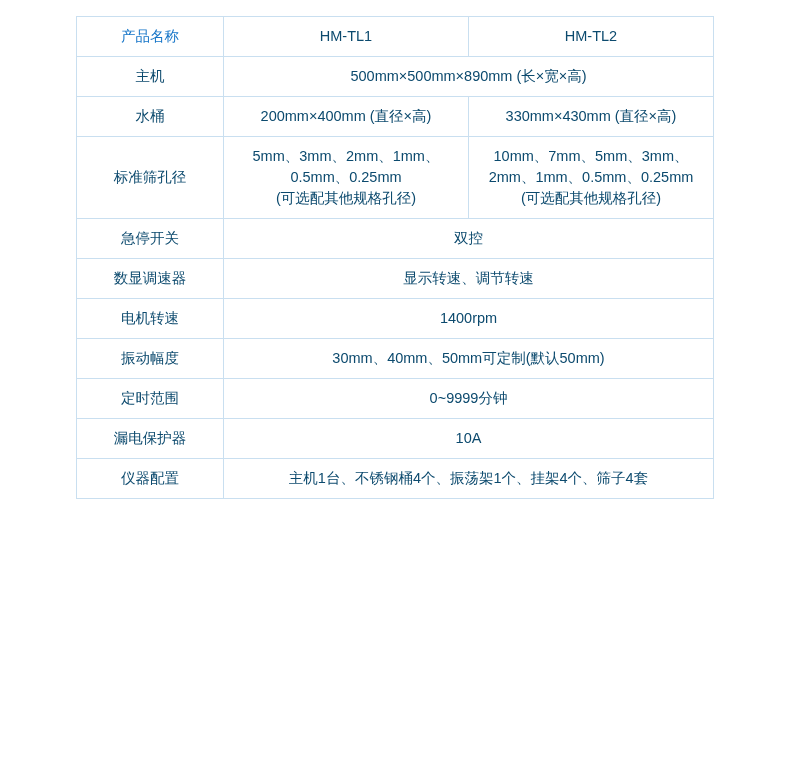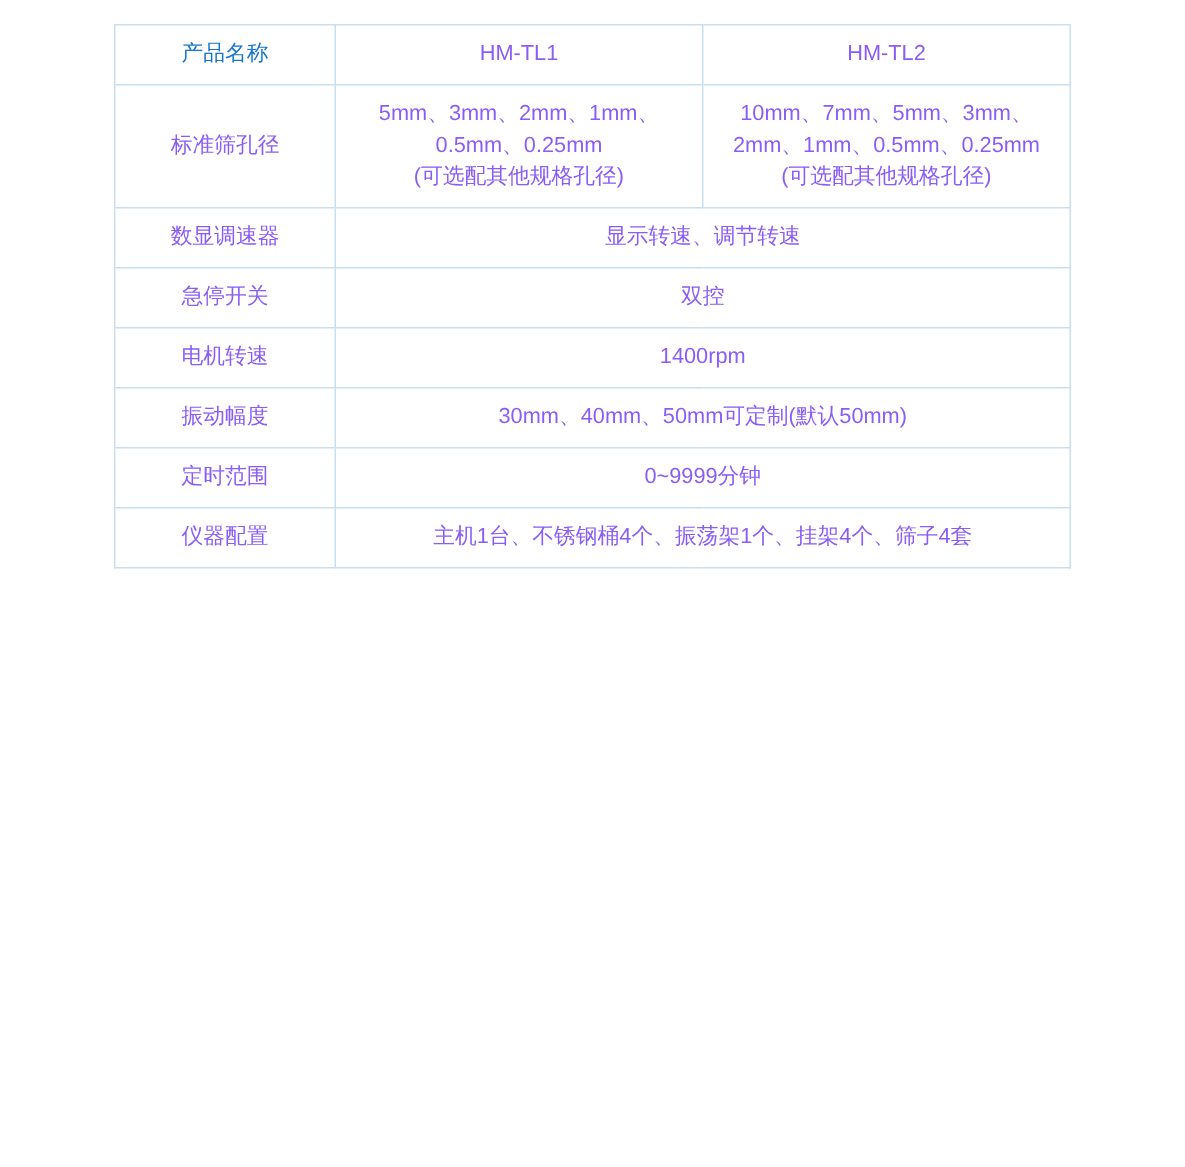--- a/index.html
+++ b/index.html
@@ -27,21 +27,21 @@
     table-layout: fixed;
     background: #ffffff;
   }
   table.spec td {
     border: 1px solid #c9dff0;
     text-align: center;
     vertical-align: middle;
     padding: 9px 6px;
     font-size: 14.5px;
     line-height: 1.45;
-    color: #8b5cf6;
+    color: #0c4a6e;
     background: #ffffff;
   }
   td.label {
     width: 134px;
     color: #1675c8;
     background: #f6fbfe;
     font-size: 14.5px;
   }
   tr.head td.label {
     color: #1675c8;
@@ -58,51 +58,64 @@
 
 <div class="page">
   <table class="spec">
     <tbody>
         <tr class="head">
           <td class="label">产品名称</td>
           <td class="val">HM-TL1</td>
           <td class="val">HM-TL2</td>
         </tr>
         <tr>
+          <td class="label">主机</td>
+          <td class="val" colspan="2">500mm×500mm×890mm (长×宽×高)</td>
+        </tr>
+        <tr>
+          <td class="label">水桶</td>
+          <td class="val">200mm×400mm (直径×高)</td>
+          <td class="val">330mm×430mm (直径×高)</td>
+        </tr>
+        <tr>
           <td class="label">标准筛孔径</td>
           <td class="val">
             <span class="sub">5mm、3mm、2mm、1mm、</span>
             <span class="sub">0.5mm、0.25mm</span>
             <span class="sub">(可选配其他规格孔径)</span>
           </td>
           <td class="val">
             <span class="sub">10mm、7mm、5mm、3mm、</span>
             <span class="sub">2mm、1mm、0.5mm、0.25mm</span>
             <span class="sub">(可选配其他规格孔径)</span>
           </td>
         </tr>
         <tr>
+          <td class="label">急停开关</td>
+          <td class="val" colspan="2">双控</td>
+        </tr>
+        <tr>
           <td class="label">数显调速器</td>
           <td class="val" colspan="2">显示转速、调节转速</td>
-        </tr>
-        <tr>
-          <td class="label">急停开关</td>
-          <td class="val" colspan="2">双控</td>
         </tr>
         <tr>
           <td class="label">电机转速</td>
           <td class="val" colspan="2">1400rpm</td>
         </tr>
         <tr>
           <td class="label">振动幅度</td>
           <td class="val" colspan="2">30mm、40mm、50mm可定制(默认50mm)</td>
         </tr>
         <tr>
           <td class="label">定时范围</td>
           <td class="val" colspan="2">0~9999分钟</td>
         </tr>
         <tr>
+          <td class="label">漏电保护器</td>
+          <td class="val" colspan="2">10A</td>
+        </tr>
+        <tr>
           <td class="label">仪器配置</td>
           <td class="val" colspan="2">主机1台、不锈钢桶4个、振荡架1个、挂架4个、筛子4套</td>
         </tr>
       </tbody>
   </table>
 </div>
 
 </body></html>

